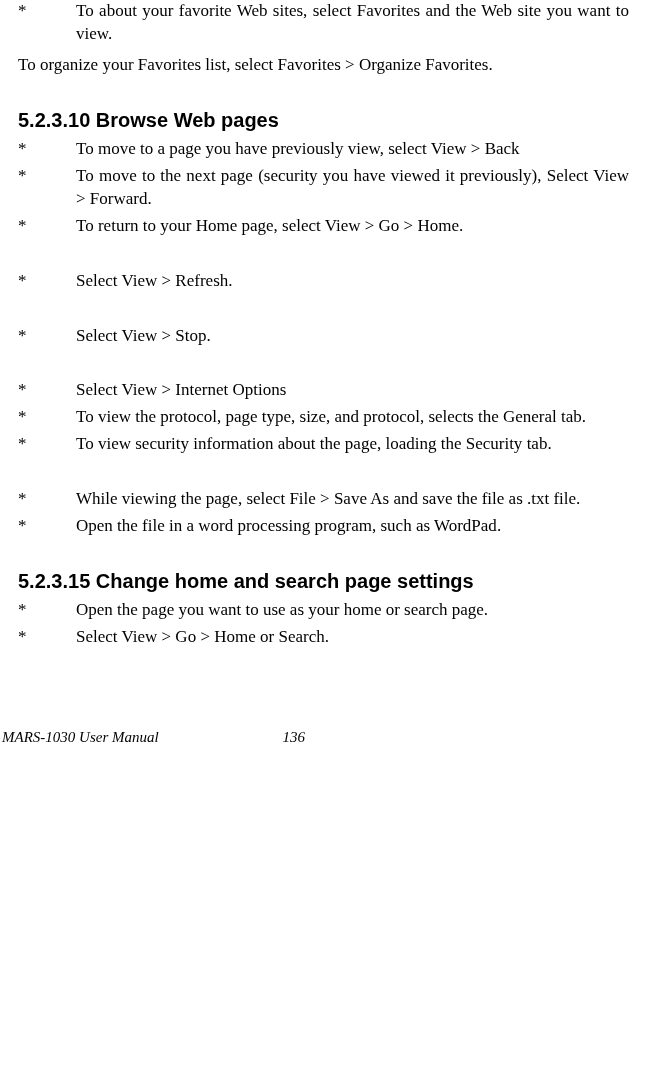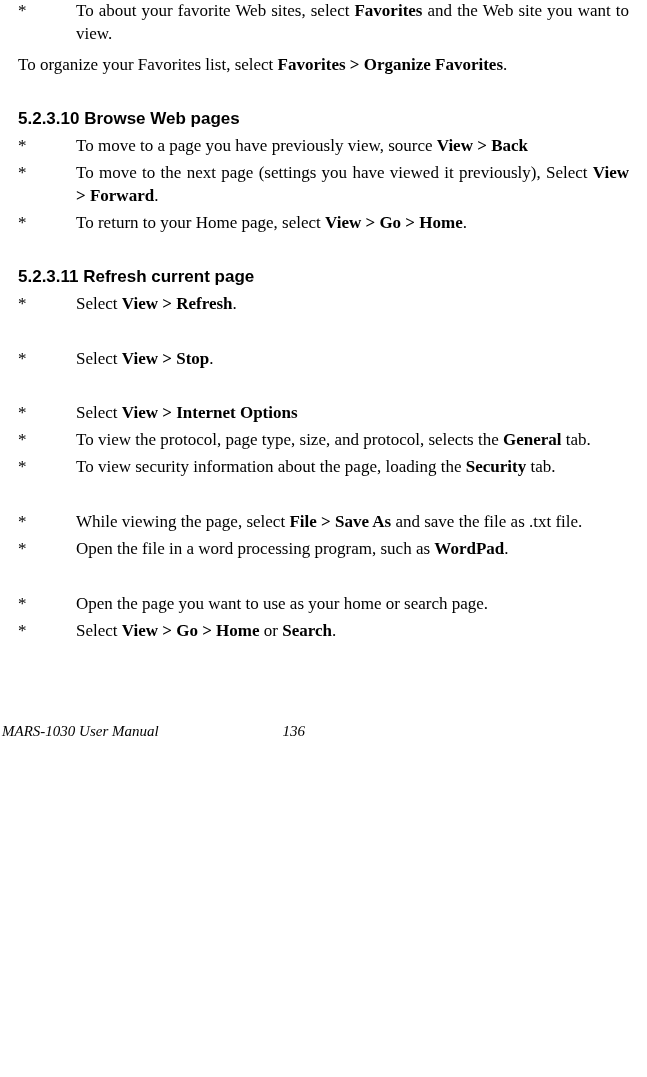--- a/index.html
+++ b/index.html
@@ -43,40 +43,40 @@
     line-height: 1.35;
     margin: 0 0 8px 0;
   }
   .section {
     margin-top: 32px;
     margin-bottom: 4px;
   }
   .section-heading {
     font-family: Arial, Helvetica, sans-serif;
     font-weight: bold;
-    font-size: 17px;
+    font-size: 20px;
     margin: 0 0 6px 0;
   }
   .footer {
     position: relative;
     margin-top: 80px;
     padding: 0 18px 12px 2px;
     font-style: italic;
     font-size: 15px;
     font-family: "Times New Roman", Times, serif;
   }
   .footer-title {
     display: inline-block;
   }
   .footer-page {
     display: inline-block;
     margin-left: 120px;
     font-style: italic;
   }
-  b { font-weight: bold; }
+  b { font-weight: normal; }
 </style>
 </head>
 <body>
 
 <div class="page">
 
   <div class="bullet-list">
     <div class="bullet-item">
       <div class="bullet-marker">*</div>
       <div class="bullet-text">
@@ -88,40 +88,39 @@
   <div class="note-text">
     <span>To organize your Favorites list, select </span><b>Favorites &gt; Organize Favorites</b><span>.</span>
   </div>
 
   <div class="section">
     <div class="section-heading">5.2.3.10 Browse Web pages</div>
     <div class="bullet-list">
       <div class="bullet-item">
         <div class="bullet-marker">*</div>
         <div class="bullet-text">
-          <span>To move to a page you have previously view, source </span><b>View &gt; Back</b><span></span>
-        </div>
-      </div>
-      <div class="bullet-item">
-        <div class="bullet-marker">*</div>
-        <div class="bullet-text">
-          <span>To move to the next page (settings you have viewed it previously), Select </span><b>View &gt; Forward</b><span>.</span>
+          <span>To move to a page you have previously view, select </span><b>View &gt; Back</b><span></span>
+        </div>
+      </div>
+      <div class="bullet-item">
+        <div class="bullet-marker">*</div>
+        <div class="bullet-text">
+          <span>To move to the next page (security you have viewed it previously), Select </span><b>View &gt; Forward</b><span>.</span>
         </div>
       </div>
       <div class="bullet-item">
         <div class="bullet-marker">*</div>
         <div class="bullet-text">
           <span>To return to your Home page, select </span><b>View &gt; Go &gt; Home</b><span>.</span>
         </div>
       </div>
     </div>
   </div>
 
   <div class="section">
-    <div class="section-heading">5.2.3.11 Refresh current page</div>
     <div class="bullet-list">
       <div class="bullet-item">
         <div class="bullet-marker">*</div>
         <div class="bullet-text">
           <span>Select </span><b>View &gt; Refresh</b><span>.</span>
         </div>
       </div>
     </div>
   </div>
 
@@ -170,20 +169,21 @@
       <div class="bullet-item">
         <div class="bullet-marker">*</div>
         <div class="bullet-text">
           <span>Open the file in a word processing program, such as </span><b>WordPad</b><span>.</span>
         </div>
       </div>
     </div>
   </div>
 
   <div class="section">
+    <div class="section-heading">5.2.3.15 Change home and search page settings</div>
     <div class="bullet-list">
       <div class="bullet-item">
         <div class="bullet-marker">*</div>
         <div class="bullet-text">
           <span>Open the page you want to use as your home or search page.</span><b></b><span></span>
         </div>
       </div>
       <div class="bullet-item">
         <div class="bullet-marker">*</div>
         <div class="bullet-text">

